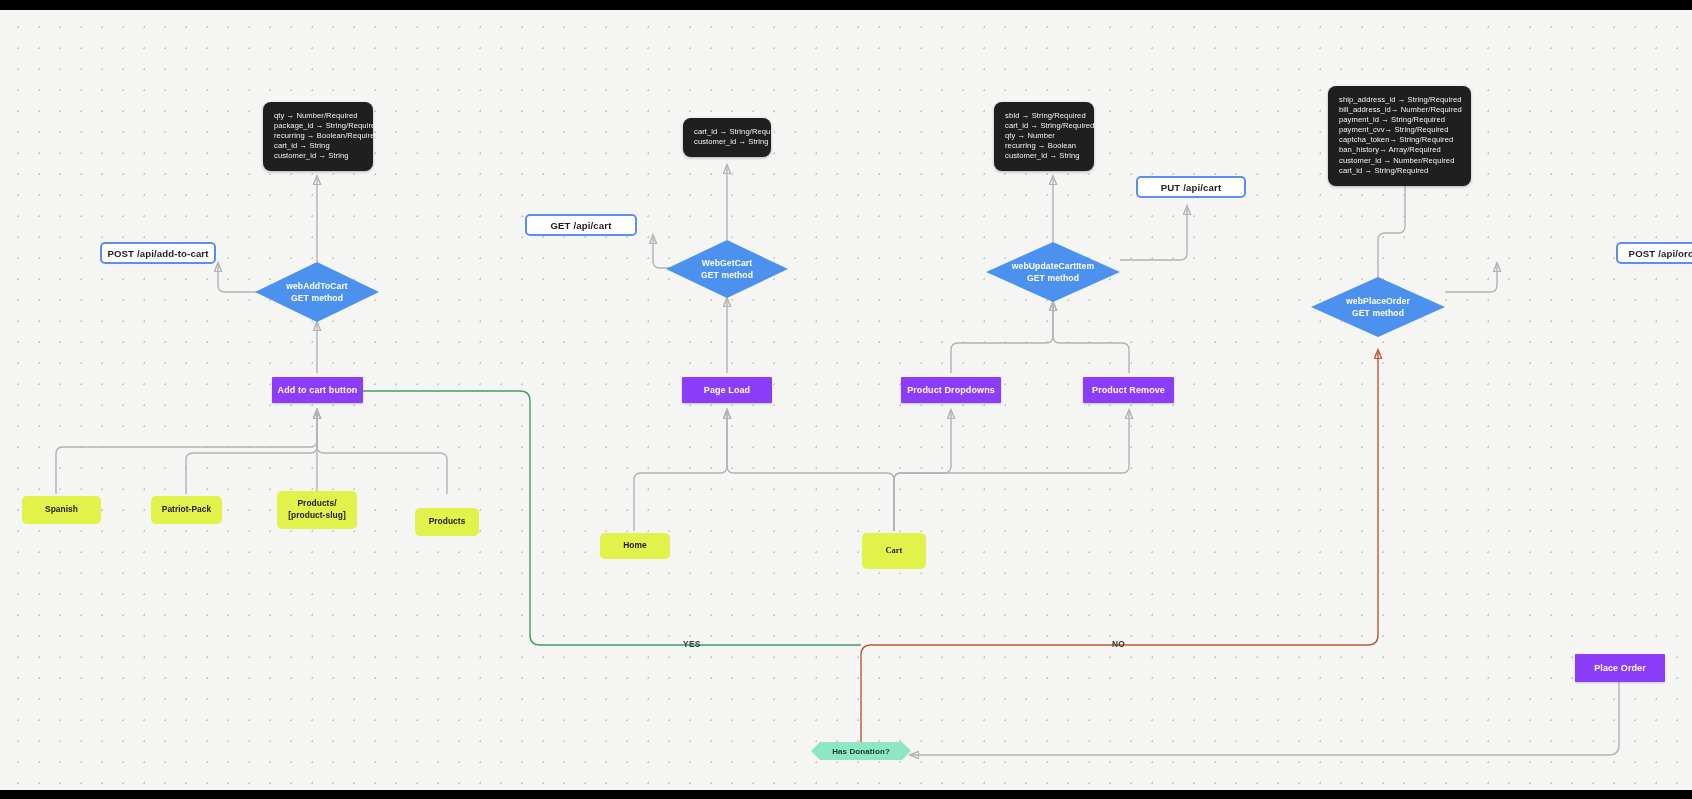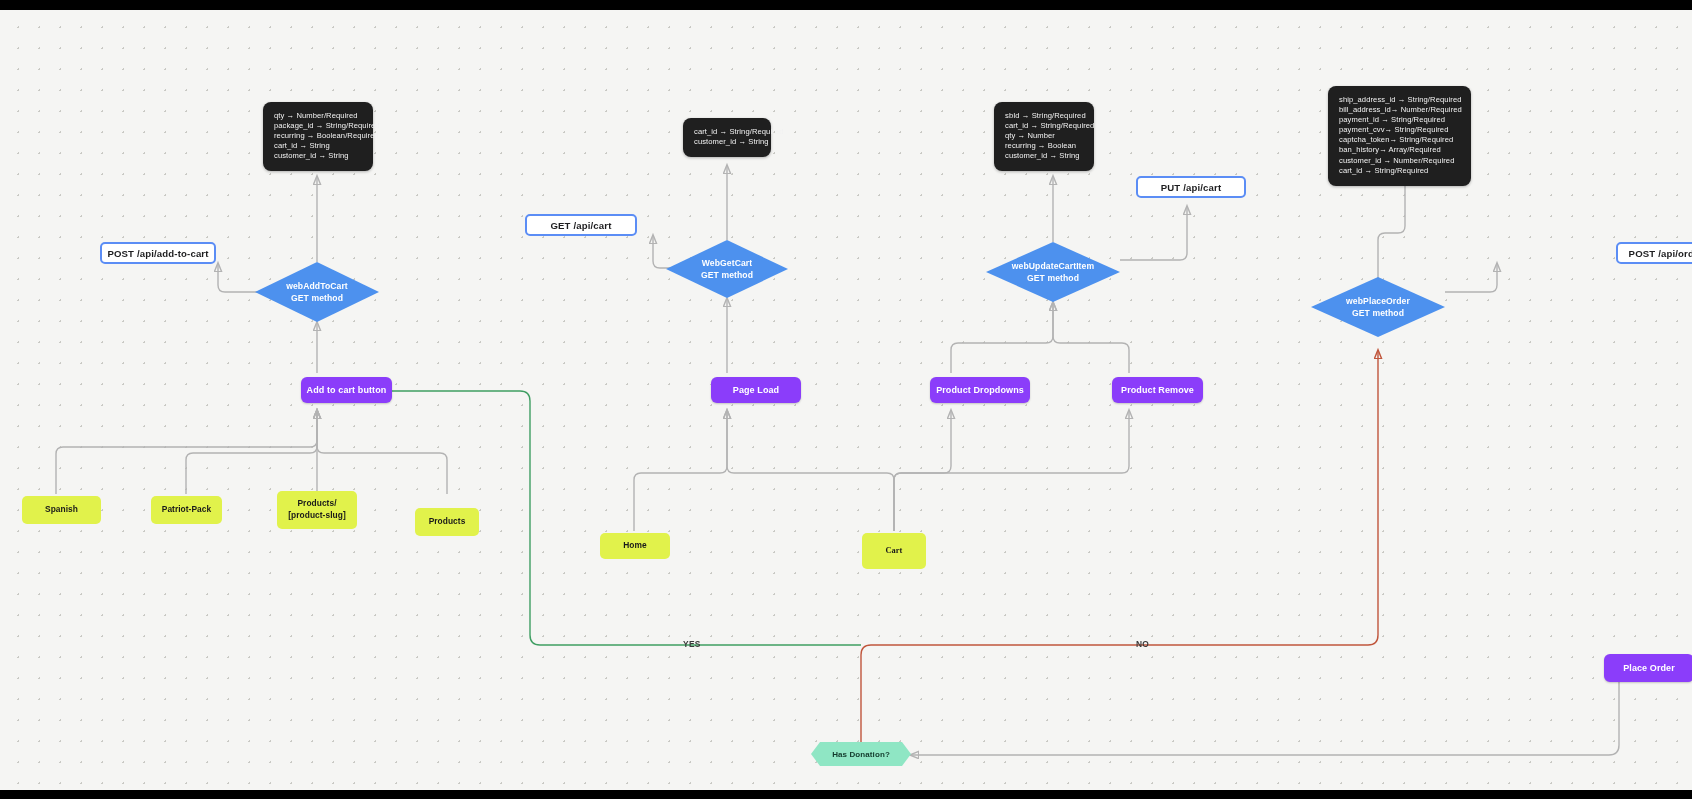--- a/index.html
+++ b/index.html
@@ -89,27 +89,26 @@
     color: #ffffff;
     font-size: 8.6px;
     font-weight: 700;
     line-height: 12.4px;
     letter-spacing: .1px;
   }
 
   
   .action {
     background: #8b3dfa;
-    border-radius: 6px;
+    border-radius: 1px;
     color: #ffffff;
     font-size: 9px;
     font-weight: 700;
     letter-spacing: .1px;
     box-shadow: 0 1px 2px rgba(0,0,0,.2);
-    margin-left: 29px;
   }
 
   
   .page {
     background: #e1f24b;
     border-radius: 5px;
     color: #1a1a1a;
     font-size: 8.4px;
     font-weight: 700;
     line-height: 11.6px;
@@ -316,22 +315,22 @@
   </div>
 
   <div class="node page" style="left:600px; top:523px; width:70px; height:26px;">
     <span>Home</span>
   </div>
 
   <div class="node page" style="left:862px; top:523px; width:64px; height:36px;font-family:Liberation Serif, serif;">
     <span>Cart</span>
   </div>
 
-  <div class="hex-wrap" style="left:811px; top:732px; width:100px; height:24px;text-decoration:underline;">
+  <div class="hex-wrap" style="left:811px; top:732px; width:100px; height:18px;text-decoration:underline;">
     <div class="shape"></div>
     <div class="lbl">Has Donation?</div>
   </div>
 
   <div class="edge-label" style="left:683px; top:629px;">YES</div>
 
-  <div class="edge-label" style="left:1112px; top:629px;margin-left:24px;">NO</div>
+  <div class="edge-label" style="left:1112px; top:629px;">NO</div>
 
 </div>
 
 </body></html>

